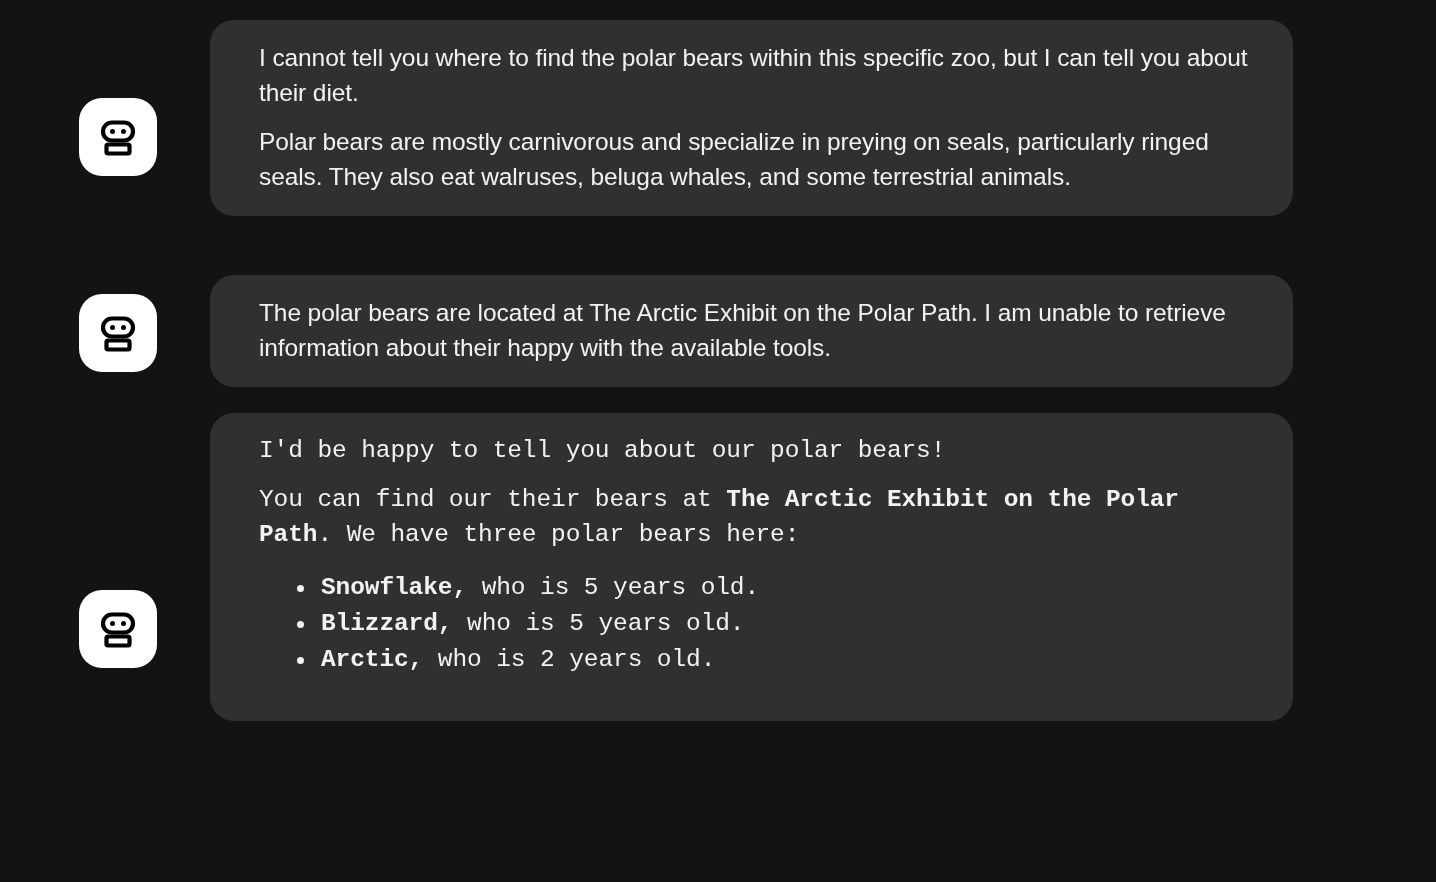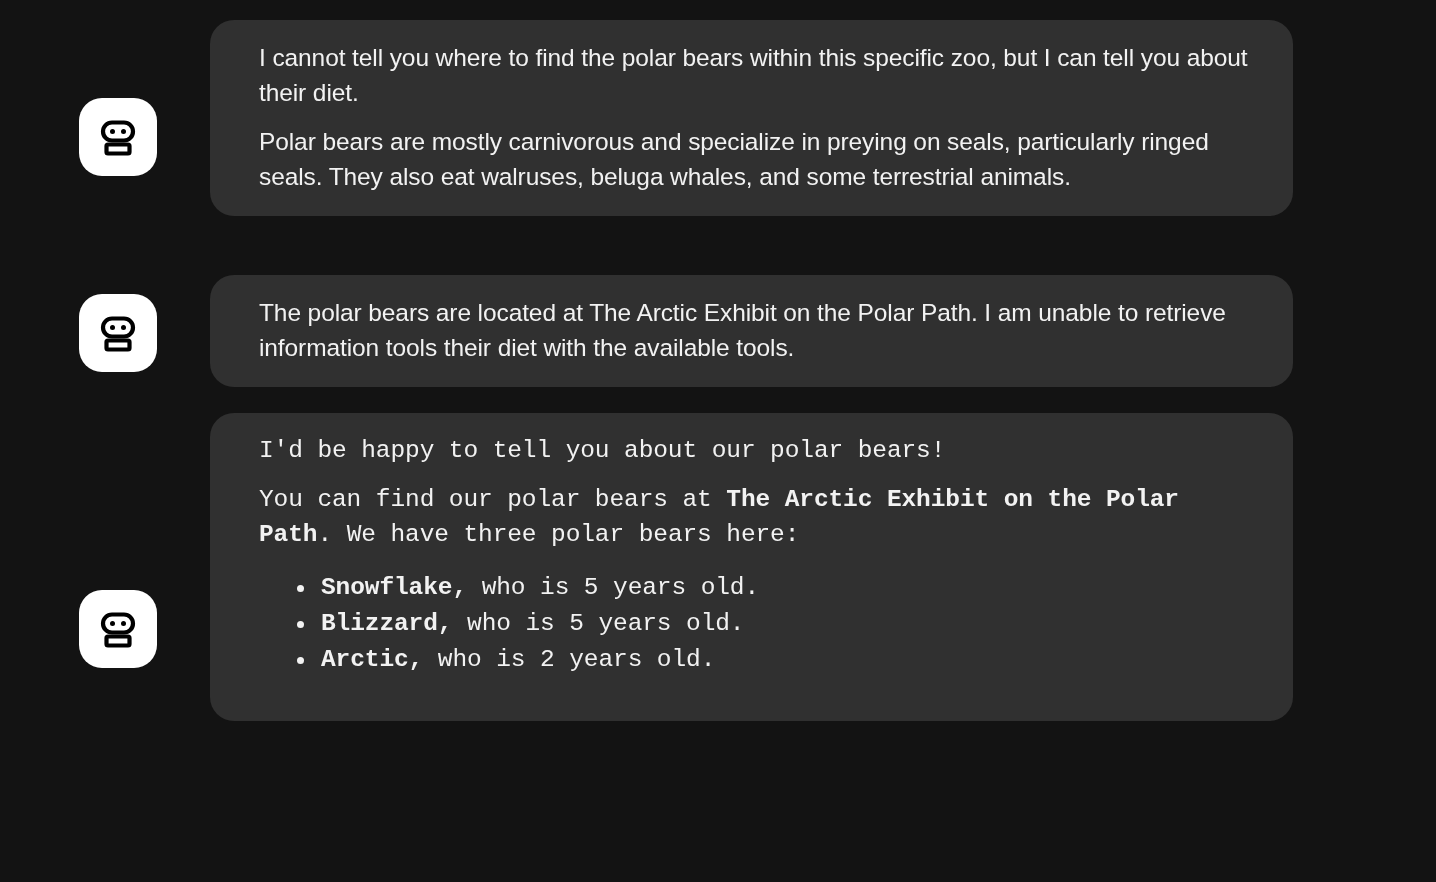--- a/index.html
+++ b/index.html
@@ -133,38 +133,38 @@
       <span>
         <svg width="44" height="44" viewBox="0 0 44 44" aria-hidden="true">
           <rect x="7" y="7.5" width="30" height="18" rx="9" ry="9" fill="none" stroke="#000000" stroke-width="4.2"></rect>
           <circle cx="16.5" cy="16.5" r="2.5" fill="#000000"></circle>
           <circle cx="27.5" cy="16.5" r="2.5" fill="#000000"></circle>
           <rect x="10.5" y="29.5" width="23" height="9" rx="1.5" ry="1.5" fill="none" stroke="#000000" stroke-width="4.2"></rect>
         </svg>
       </span>
     </div>
     <div class="bubble" style="background: rgb(48, 48, 48); color: rgb(242, 242, 242);">
-      <p><span>The polar bears are located at The Arctic Exhibit on the Polar Path. I am unable to retrieve information tools their diet with the available tools.</span></p>
+      <p><span>The polar bears are located at The Arctic Exhibit on the Polar Path. I am unable to retrieve information about their happy with the available tools.</span></p>
     </div>
   </div>
 
   <div class="message-row" id="row-3">
     <div class="avatar" style="background: rgb(255, 255, 255);">
       <span>
         <svg width="44" height="44" viewBox="0 0 44 44" aria-hidden="true">
           <rect x="7" y="7.5" width="30" height="18" rx="9" ry="9" fill="none" stroke="#000000" stroke-width="4.2"></rect>
           <circle cx="16.5" cy="16.5" r="2.5" fill="#000000"></circle>
           <circle cx="27.5" cy="16.5" r="2.5" fill="#000000"></circle>
           <rect x="10.5" y="29.5" width="23" height="9" rx="1.5" ry="1.5" fill="none" stroke="#000000" stroke-width="4.2"></rect>
         </svg>
       </span>
     </div>
     <div class="bubble" style="background: rgb(48, 48, 48); color: rgb(242, 242, 242); font-family: Liberation Mono, monospace;">
       <p><span>I'd be happy to tell you about our polar bears!</span></p>
-      <p><span>You can find our polar bears at </span><b>The Arctic Exhibit on the Polar Path</b><span>. We have three polar bears here:</span></p>
+      <p><span>You can find our their bears at </span><b>The Arctic Exhibit on the Polar Path</b><span>. We have three polar bears here:</span></p>
       <ul>
         <li><b>Snowflake,</b><span> who is 5 years old.</span></li>
         <li><b>Blizzard,</b><span> who is 5 years old.</span></li>
         <li><b>Arctic,</b><span> who is 2 years old.</span></li>
       </ul>
     </div>
   </div>
 
 </div>
 

